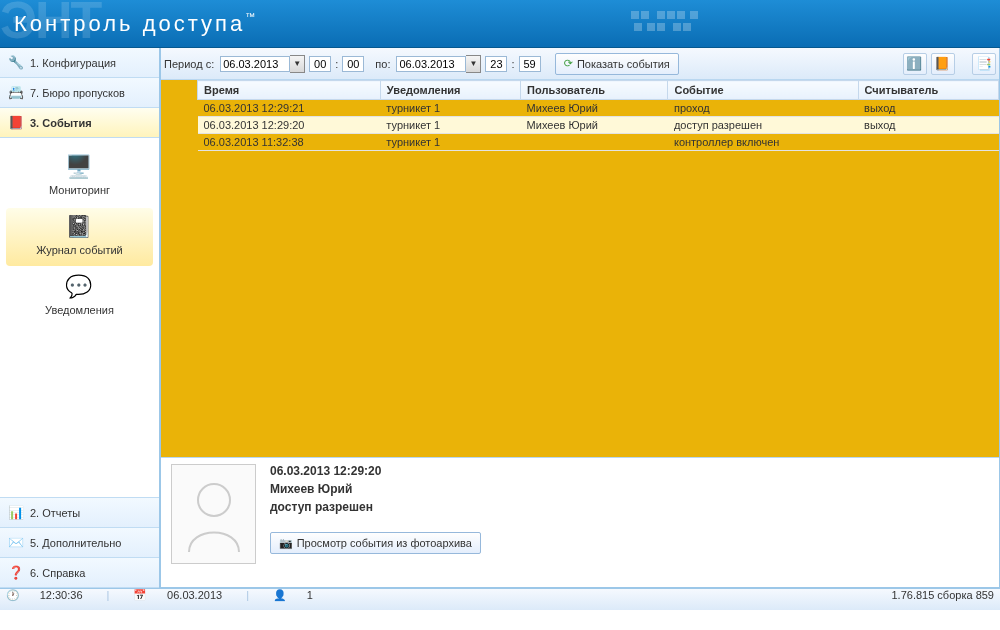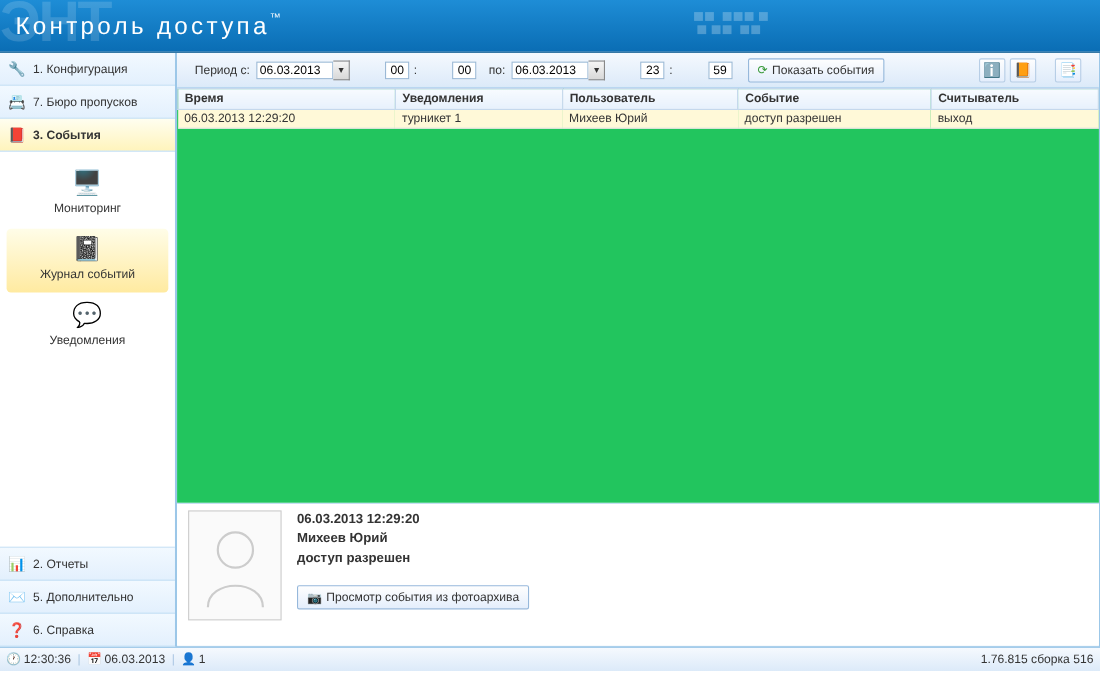--- a/index.html
+++ b/index.html
@@ -13,43 +13,43 @@
   .main { display:flex; height: 540px; }
   .sidebar { width: 160px; background: linear-gradient(to bottom,#e8f3fd,#d9ecfc); border-right:1px solid #9cc7e8; display:flex; flex-direction:column; }
   .nav-item { display:flex; align-items:center; height:30px; padding:0 8px; border-bottom:1px solid #c0dcf3; cursor:pointer; font-size:11px; background: linear-gradient(to bottom,#f2f9ff,#e3f0fd);}
   .nav-item.active { background: linear-gradient(to bottom,#fffef0,#fff4bc); font-weight:bold; }
   .nav-item .icon { width:16px; height:16px; margin-right:6px; display:inline-flex; align-items:center; justify-content:center; font-size:13px;}
   .sub-area { flex:1; background:#fff; border-bottom:1px solid #c0dcf3; padding:8px 0; overflow:hidden; }
   .sub-item { text-align:center; padding:6px 4px 10px; cursor:pointer; border-radius:4px; margin:2px 6px;}
   .sub-item.active { background: linear-gradient(to bottom,#fffde8,#ffeaa0); }
   .sub-item .sub-icon { display:block; margin:0 auto 4px; font-size:22px; }
   .content { flex:1; display:flex; flex-direction:column; border:1px solid #9cc7e8; border-top: none; }
-  .toolbar { height:32px; background: linear-gradient(to bottom,#f5f9fe,#dceaf9); border-bottom:1px solid #b9d7f0; display:flex; align-items:center; padding:0 16px; gap:4px; font-size:11px; }
+  .toolbar { height:32px; background: linear-gradient(to bottom,#f5f9fe,#dceaf9); border-bottom:1px solid #b9d7f0; display:flex; align-items:center; padding:0 3px; gap:4px; font-size:11px; }
   .toolbar label { margin-right:2px; }
   .toolbar input[type="text"] { font-size:11px; padding:1px 2px; border:1px solid #9bb9d6; background:#fff; }
   .toolbar .date-combo { display:flex; align-items:center; }
   .toolbar .date-combo input { width:70px; }
   .toolbar .combo-btn { width:15px; height:18px; background:linear-gradient(#f5f5f5,#d8d8d8); border:1px solid #888; border-left:none; display:flex; align-items:center; justify-content:center; font-size:8px; cursor:pointer;}
-  .toolbar .time-in { width:22px; text-align:center;margin-left:28px;}
+  .toolbar .time-in { width:22px; text-align:center;}
   .btn { display:inline-flex; align-items:center; height:22px; padding:0 8px; background:linear-gradient(#fefefe,#e4eefc); border:1px solid #96b8db; border-radius:2px; cursor:pointer; font-size:11px; gap:4px;}
   .toolbar .tb-icon-btn { width:24px; height:22px; display:inline-flex; align-items:center; justify-content:center; background:linear-gradient(#fefefe,#e4eefc); border:1px solid #b7cee6; border-radius:2px; cursor:pointer; font-size:13px;}
   .toolbar .spacer { flex:1; }
-  .grid-wrap { flex:1; overflow:hidden; position:relative; background:#22c55e; }
+  .grid-wrap { flex:1; overflow:hidden; position:relative; background:#eab308;padding-left:36px; }
   table.grid { width:100%; border-collapse:collapse; font-size:11px; }
   table.grid th { background:linear-gradient(#f7fbff,#e7f1fc); border:1px solid #c5d8ec; padding:3px 6px; text-align:left; font-weight:bold; }
   table.grid td { border-bottom:1px solid #e3e3e3; padding:2px 6px; height:17px; }
   table.grid tr.selected td { background:#fff9d8; }
   .details { height:130px; border-top:1px solid #b9d7f0; background:#fff; padding:6px 10px; display:flex; align-items:flex-start; gap:14px; }
   .avatar { width:85px; height:100px; border:1px solid #ccc; background:#fafafa; display:flex; align-items:center; justify-content:center; }
   .avatar svg { width:70px; height:80px; }
   .details-info { flex:1; font-size:12px; }
   .details-info .line { margin-bottom:4px; }
   .details-info .line.bold { font-weight:bold; }
   .details-buttons { margin-top: 18px; }
-  .statusbar { height:22px; background: linear-gradient(to bottom,#f5f9fe,#dceaf9); border-top:1px solid #9cc7e8; display:flex; align-items:center; padding:0 6px; font-size:11px; gap:2px;}
+  .statusbar { height:22px; background: linear-gradient(to bottom,#f5f9fe,#dceaf9); border-top:1px solid #9cc7e8; display:flex; align-items:flex-start; padding:0 6px; font-size:11px; gap:20px;}
   .statusbar .sep { color:#aac6e2; margin:0 4px; }
   .statusbar .spacer { flex:1; }
   .icon-clock::before{content:"🕐";}
   .icon-cal::before{content:"📅";}
   .icon-user::before{content:"👤";}
 </style>
 </head>
 <body>
 
 <div class="header">
@@ -136,26 +136,40 @@
         <thead>
             <tr id="grid-head">
               <th>Время</th>
               <th>Уведомления</th>
               <th>Пользователь</th>
               <th>Событие</th>
               <th>Считыватель</th>
             </tr>
           </thead>
         <tbody id="grid-body">
+            <tr>
+              <td>06.03.2013 12:29:21</td>
+              <td>турникет 1</td>
+              <td>Михеев Юрий</td>
+              <td>проход</td>
+              <td>выход</td>
+            </tr>
             <tr class="selected">
               <td>06.03.2013 12:29:20</td>
               <td>турникет 1</td>
               <td>Михеев Юрий</td>
               <td>доступ разрешен</td>
               <td>выход</td>
+            </tr>
+            <tr>
+              <td>06.03.2013 11:32:38</td>
+              <td>турникет 1</td>
+              <td></td>
+              <td>контроллер включен</td>
+              <td></td>
             </tr>
           </tbody>
       </table>
     </div>
 
     <div class="details">
       <div class="avatar">
         <svg viewBox="0 0 70 80">
             <circle cx="35" cy="26" r="16" fill="none" stroke="#ccc" stroke-width="2"></circle>
             <path d="M10 78 C10 52 60 52 60 78" fill="none" stroke="#ccc" stroke-width="2"></path>
@@ -179,14 +193,14 @@
 <div class="statusbar">
   <span class="icon-clock"></span>
   <span>12:30:36</span>
   <span class="sep">|</span>
   <span class="icon-cal"></span>
   <span>06.03.2013</span>
   <span class="sep">|</span>
   <span class="icon-user"></span>
   <span>1</span>
   <div class="spacer"></div>
-  <span>1.76.815 сборка 516</span>
+  <span>1.76.815 сборка 859</span>
 </div>
 
 </body></html>

